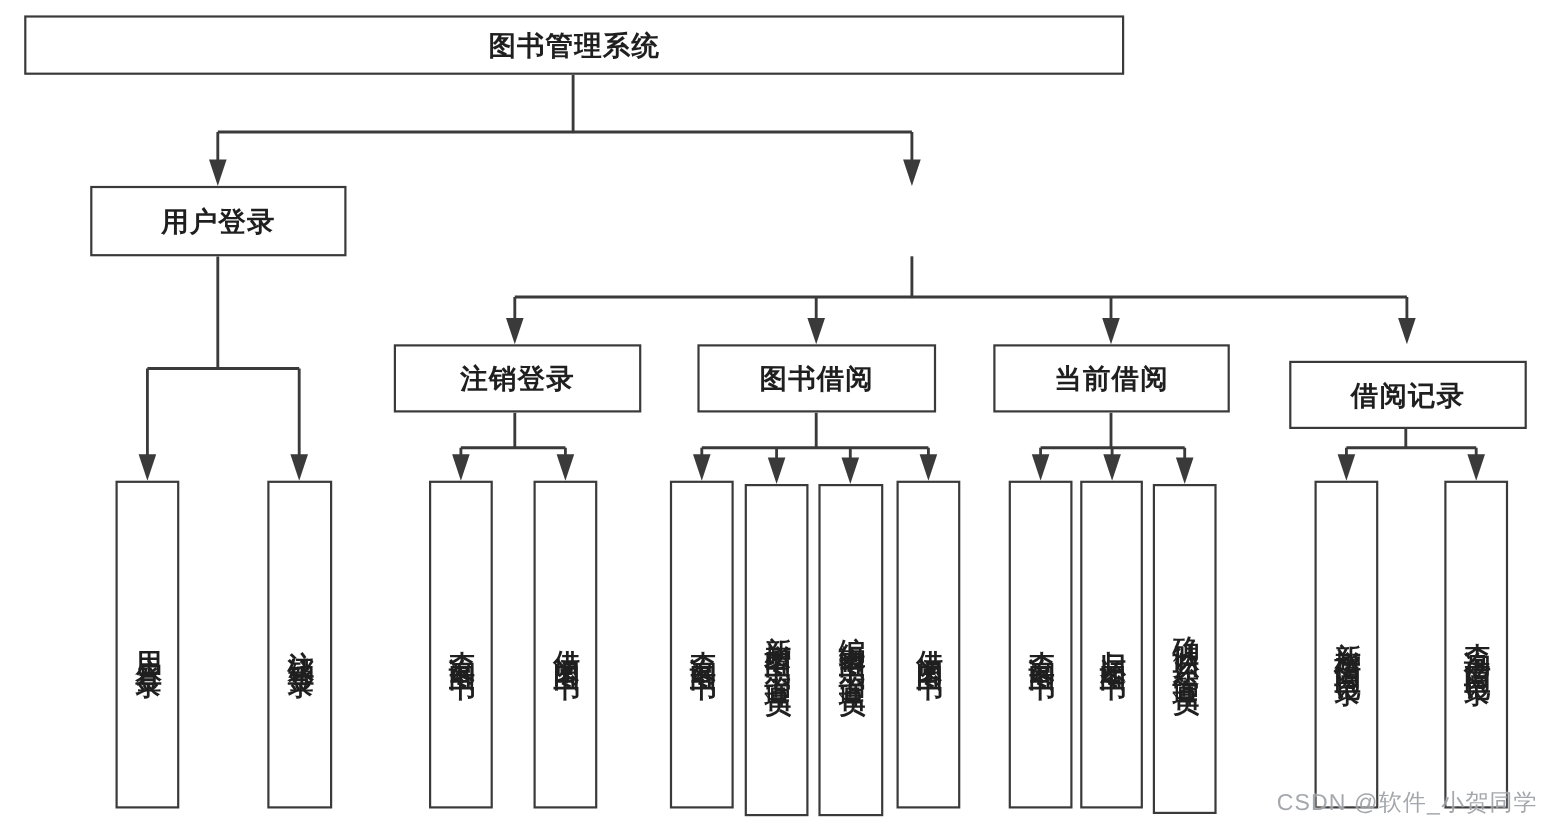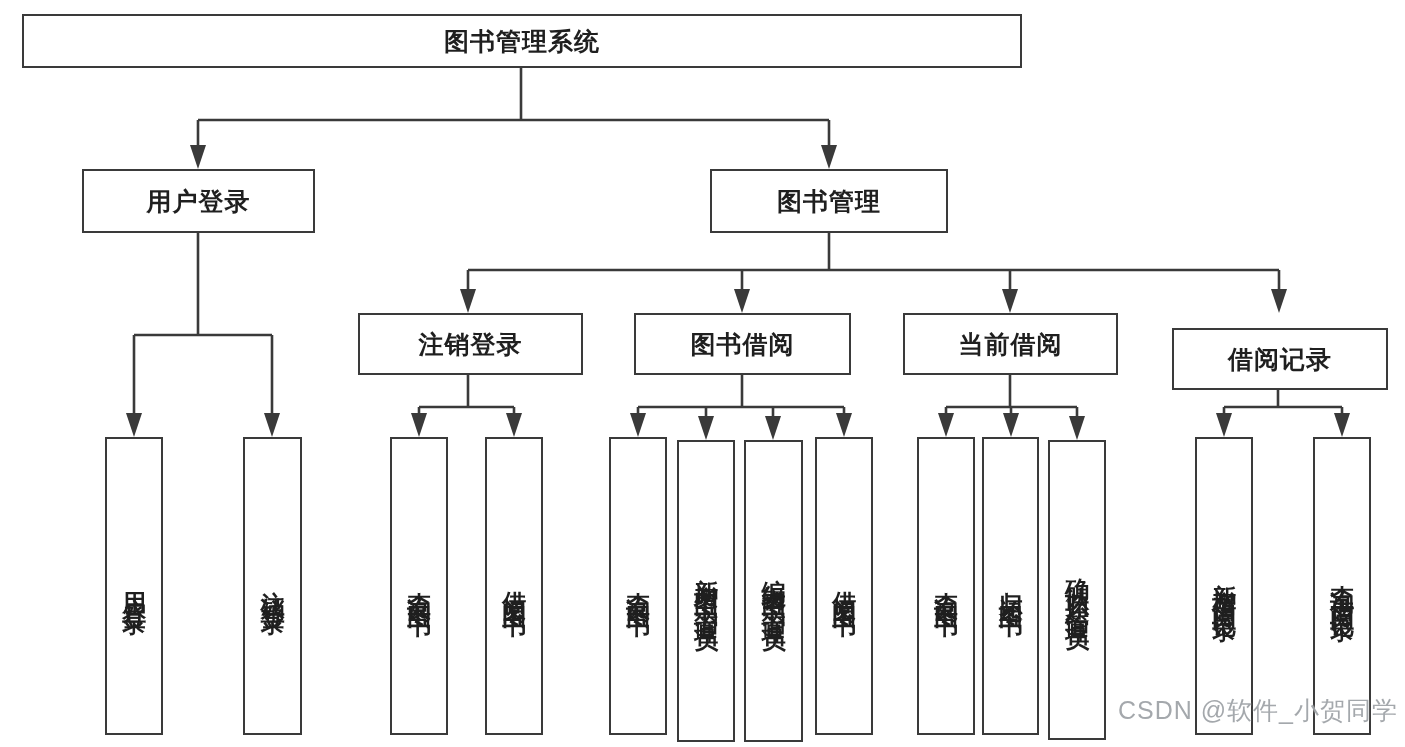--- a/index.html
+++ b/index.html
@@ -37,22 +37,22 @@
   .box.v span {
     writing-mode: vertical-rl;
     text-orientation: mixed;
     font-size: 24px;
     letter-spacing: 7px;
     line-height: 1.1;
   }
   .watermark {
     position: absolute;
     right: 7px;
-    bottom: 20px;
-    font-size: 25px;
+    bottom: 4px;
+    font-size: 21px;
     letter-spacing: 1px;
     color: rgba(148, 153, 158, 0.85);
     text-shadow: 0 0 2px rgba(255,255,255,0.9);
     white-space: nowrap;
   }
 </style>
 </head>
 <body>
 
 <div class="canvas">
@@ -133,23 +133,20 @@
     </g>
   </svg>
 
   <div class="box h" style="left:22px; top:14px; width:1000px; height:54px;">
     <span>图书管理系统</span>
   </div>
 
   <div class="box h" style="left:82px; top:169px; width:233px; height:64px;">
     <span>用户登录</span>
   </div>
-  <div class="box h" style="left:710px; top:169px; width:238px; height:64px;">
-    <span>图书管理</span>
-  </div>
 
   <div class="box h" style="left:358px; top:313px; width:225px; height:62px;">
     <span>注销登录</span>
   </div>
   <div class="box h" style="left:634px; top:313px; width:217px; height:62px;">
     <span>图书借阅</span>
   </div>
   <div class="box h" style="left:903px; top:313px; width:215px; height:62px;text-align:center;">
     <span>当前借阅</span>
   </div>

